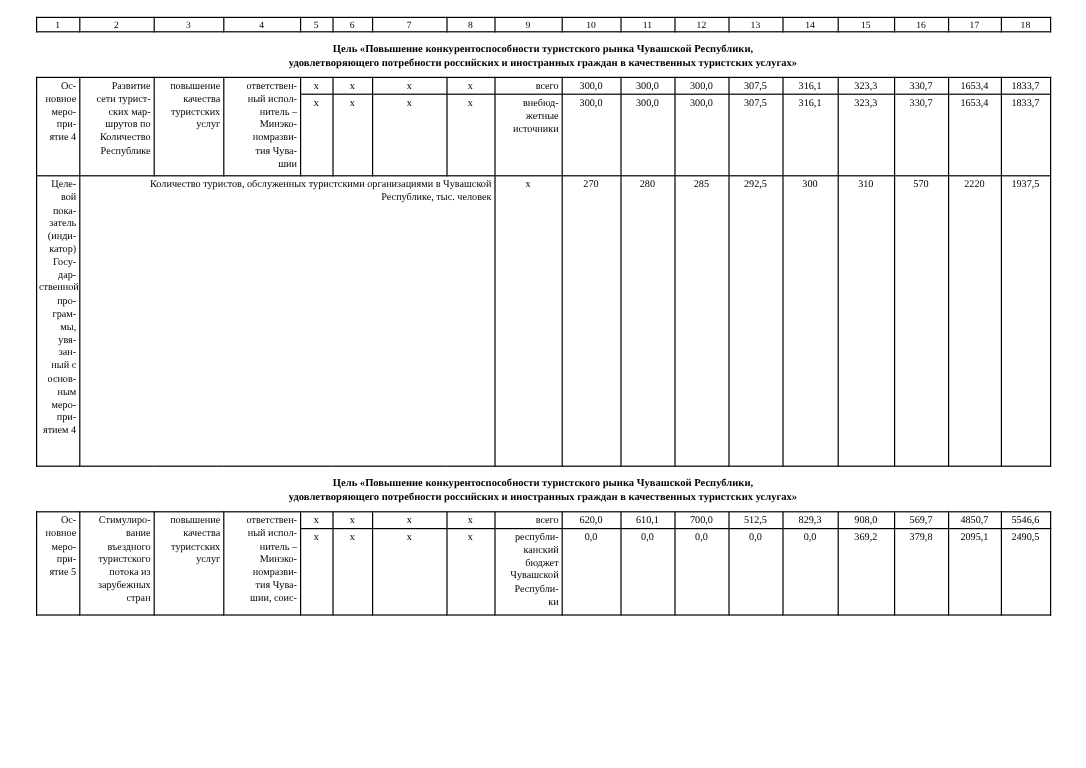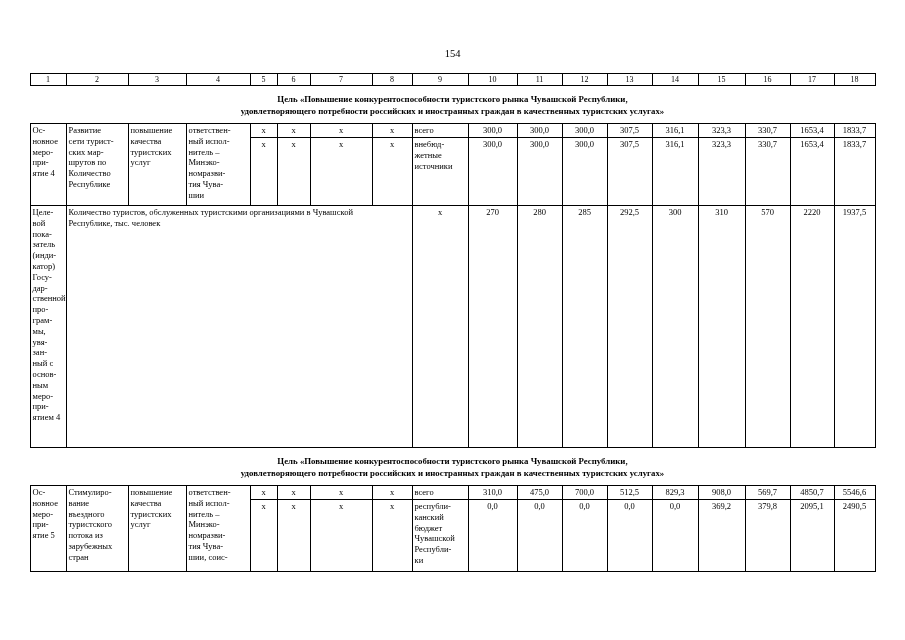--- a/index.html
+++ b/index.html
@@ -13,38 +13,37 @@
   table.grid {
     border-collapse: collapse; table-layout: fixed;
     width: 845px; margin: 0 auto;
   }
   table.grid td {
     border: 1px solid #000; vertical-align: top;
     font-size: 8.5px; line-height: 10.8px; padding: 1px 2px;
     white-space: pre-line; overflow: hidden;
   }
   .tac { text-align: center; }
-  .tal { text-align: left; margin-left: 36px; }
+  .tal { text-align: right; margin-left: 36px; }
   table.colnums { margin-top: 14px; }
   table.colnums td { height: 12px; text-align: center; padding: 0; font-size: 8px; line-height: 11px; }
   .goal {
     width: 845px; margin: 7px auto 6px auto; text-align: center;
     font-weight: bold; font-size: 8.8px; line-height: 12px; white-space: pre-line;
   }
   tr.row-a   { height: 14px; }
   tr.row-b   { height: 68px; }
   tr.row-ind { height: 242px; }
   tr.row-b2  { height: 72px; }
 </style>
 </head>
 <body>
 
 <div class="page">
 
-  <div class="page-number">154</div>
 
   <table class="grid colnums">
     <colgroup>
       <col style="width:36px">
         <col style="width:62px">
         <col style="width:58px">
         <col style="width:64px">
       <col style="width:27px">
         <col style="width:33px">
         <col style="width:62px">
@@ -249,22 +248,22 @@
 нитель –
 Минэко-
 номразви-
 тия Чува-
 шии, соис-</td>
         <td class="tac">x</td>
         <td class="tac">x</td>
         <td class="tac">x</td>
         <td class="tac">x</td>
         <td class="tal">всего</td>
-        <td class="tac">310,0</td>
-        <td class="tac">475,0</td>
+        <td class="tac">620,0</td>
+        <td class="tac">610,1</td>
         <td class="tac">700,0</td>
         <td class="tac">512,5</td>
         <td class="tac">829,3</td>
         <td class="tac">908,0</td>
         <td class="tac">569,7</td>
         <td class="tac">4850,7</td>
         <td class="tac">5546,6</td>
       </tr>
       <tr class="row-b2">
         <td class="tac">x</td>

